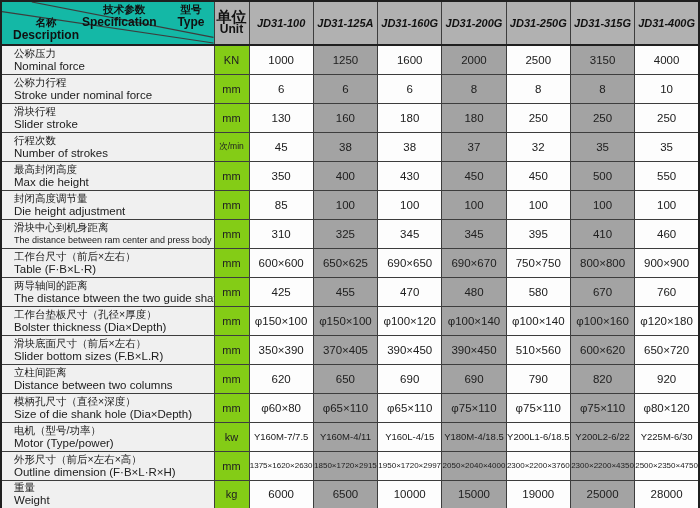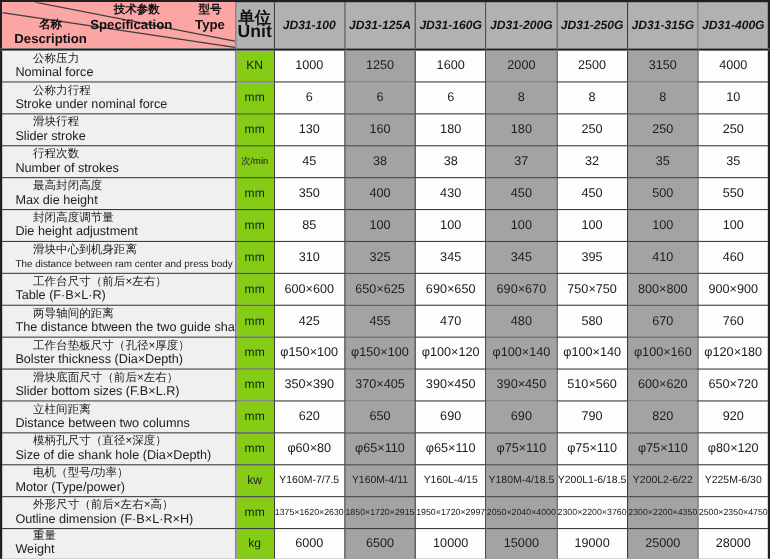--- a/index.html
+++ b/index.html
@@ -7,36 +7,36 @@
   #wrap{width:700px;height:508px;box-sizing:border-box;}
   table.spec{width:700px;height:508px;border-collapse:collapse;table-layout:fixed;
     border:2px solid #1f1f1f;background:#fdfdfd;}
   td{border:1px solid #3d3d3d;padding:0;vertical-align:middle;box-sizing:border-box;
      overflow:hidden;white-space:nowrap;}
   thead tr{height:44px;}
   tbody tr{height:29px;}
   thead td{background:#b1b1b1;border-bottom:2px solid #1f1f1f;text-align:center;
      font-weight:bold;color:#111;}
   
-  td.corner{position:relative;background:#fca5a5;}
+  td.corner{position:relative;background:#14b8a6;}
   td.corner svg{position:absolute;left:0;top:0;width:100%;height:100%;}
   .cz{position:absolute;line-height:13px;font-weight:bold;color:#111;}
   .cz .l1{font-size:10.5px;display:block;}
   .cz .l2{font-size:12px;display:block;}
   #z-name{left:11px;bottom:2px;}
   #z-spec{left:80px;top:1px;}
   #z-spec .l1{margin-left:10px;}
   #z-type{right:9px;top:1px;}
   
   td.unit-h .l1{font-size:15px;display:block;line-height:13px;text-align:center;}
-  td.unit-h .l2{font-size:16px;display:block;line-height:13px;}
+  td.unit-h .l2{font-size:12px;display:block;line-height:13px;}
   td.model-h{font-size:11px;font-style:italic;}
   
   td.lbl{background:#f0f0f0;text-align:left;padding-left:12px;}
-  td.lbl .cn{font-size:10.5px;line-height:13px;margin-left:16px;}
+  td.lbl .cn{font-size:10.5px;line-height:13px;}
   td.lbl .en{font-size:11.5px;line-height:13px;}
   td.lbl .en.sm{font-size:9px;}
   td.unit{background:#84cc16;text-align:center;font-size:11px;}
   td.unit.sm{font-size:8.5px;}
   td.val{background:#fdfdfd;text-align:center;font-size:11.5px;}
   td.val.shade{background:#a3a3a3;}
   td.val.vmd{font-size:9.5px;}
   td.val.vsm{font-size:8px;margin-top:48px;}
 </style>
 </head>

